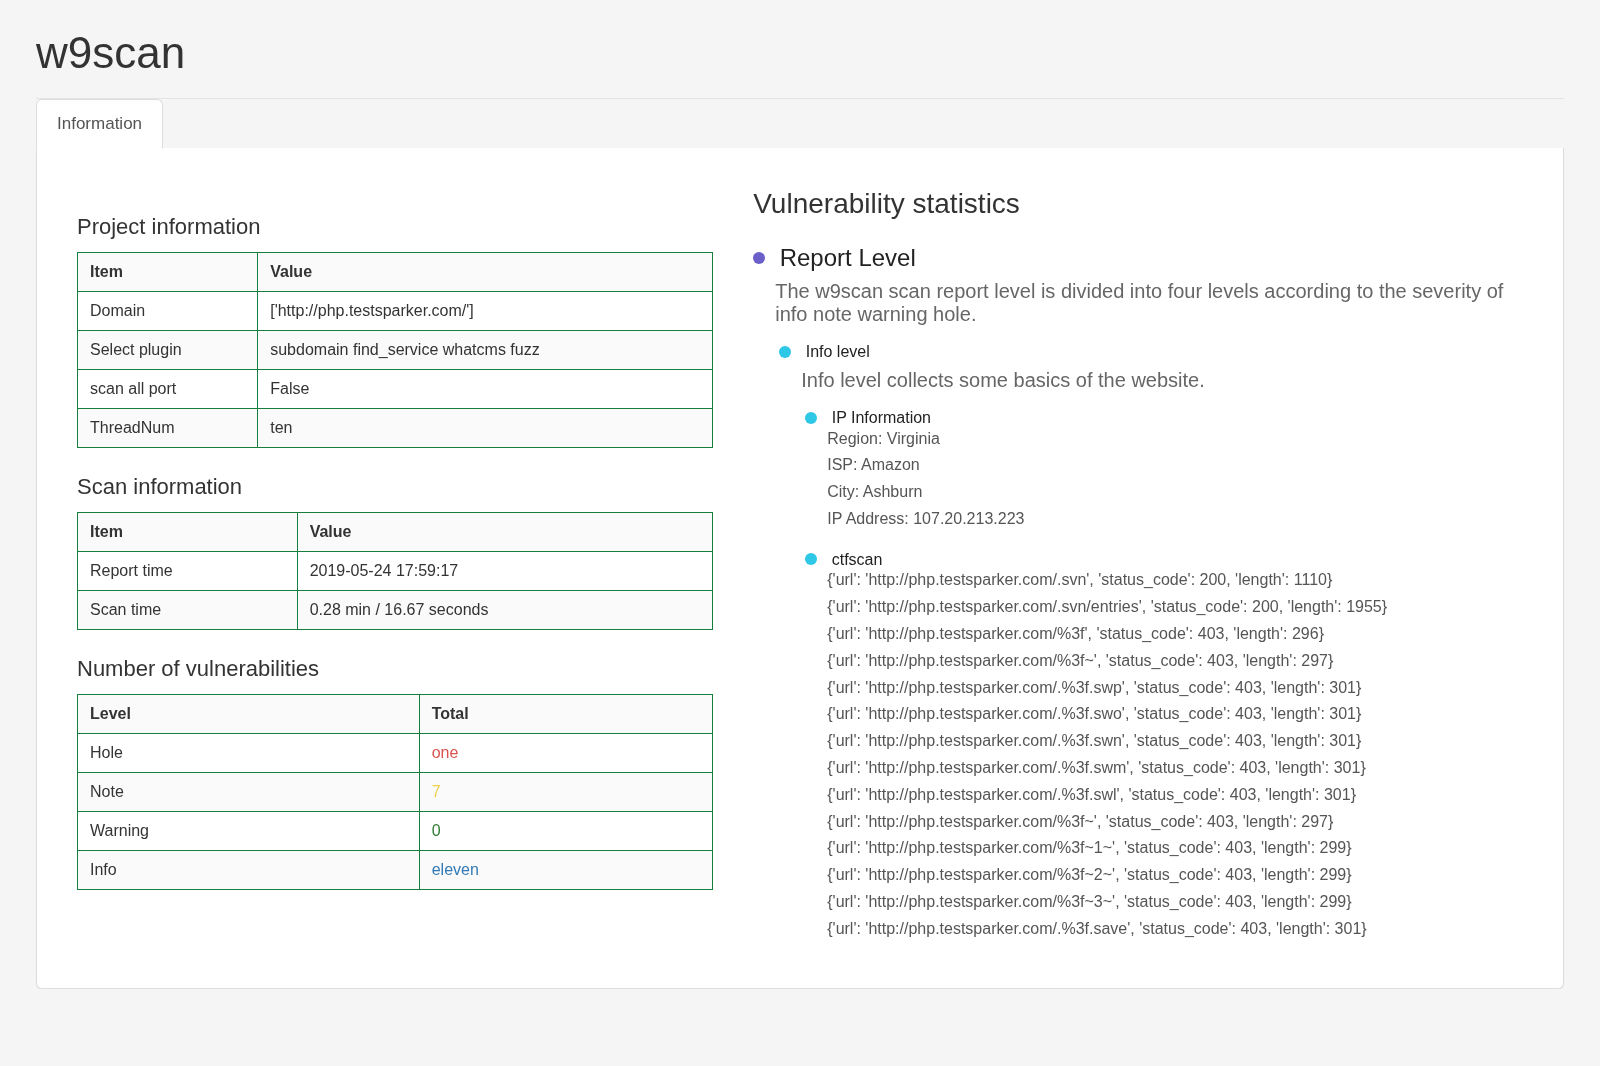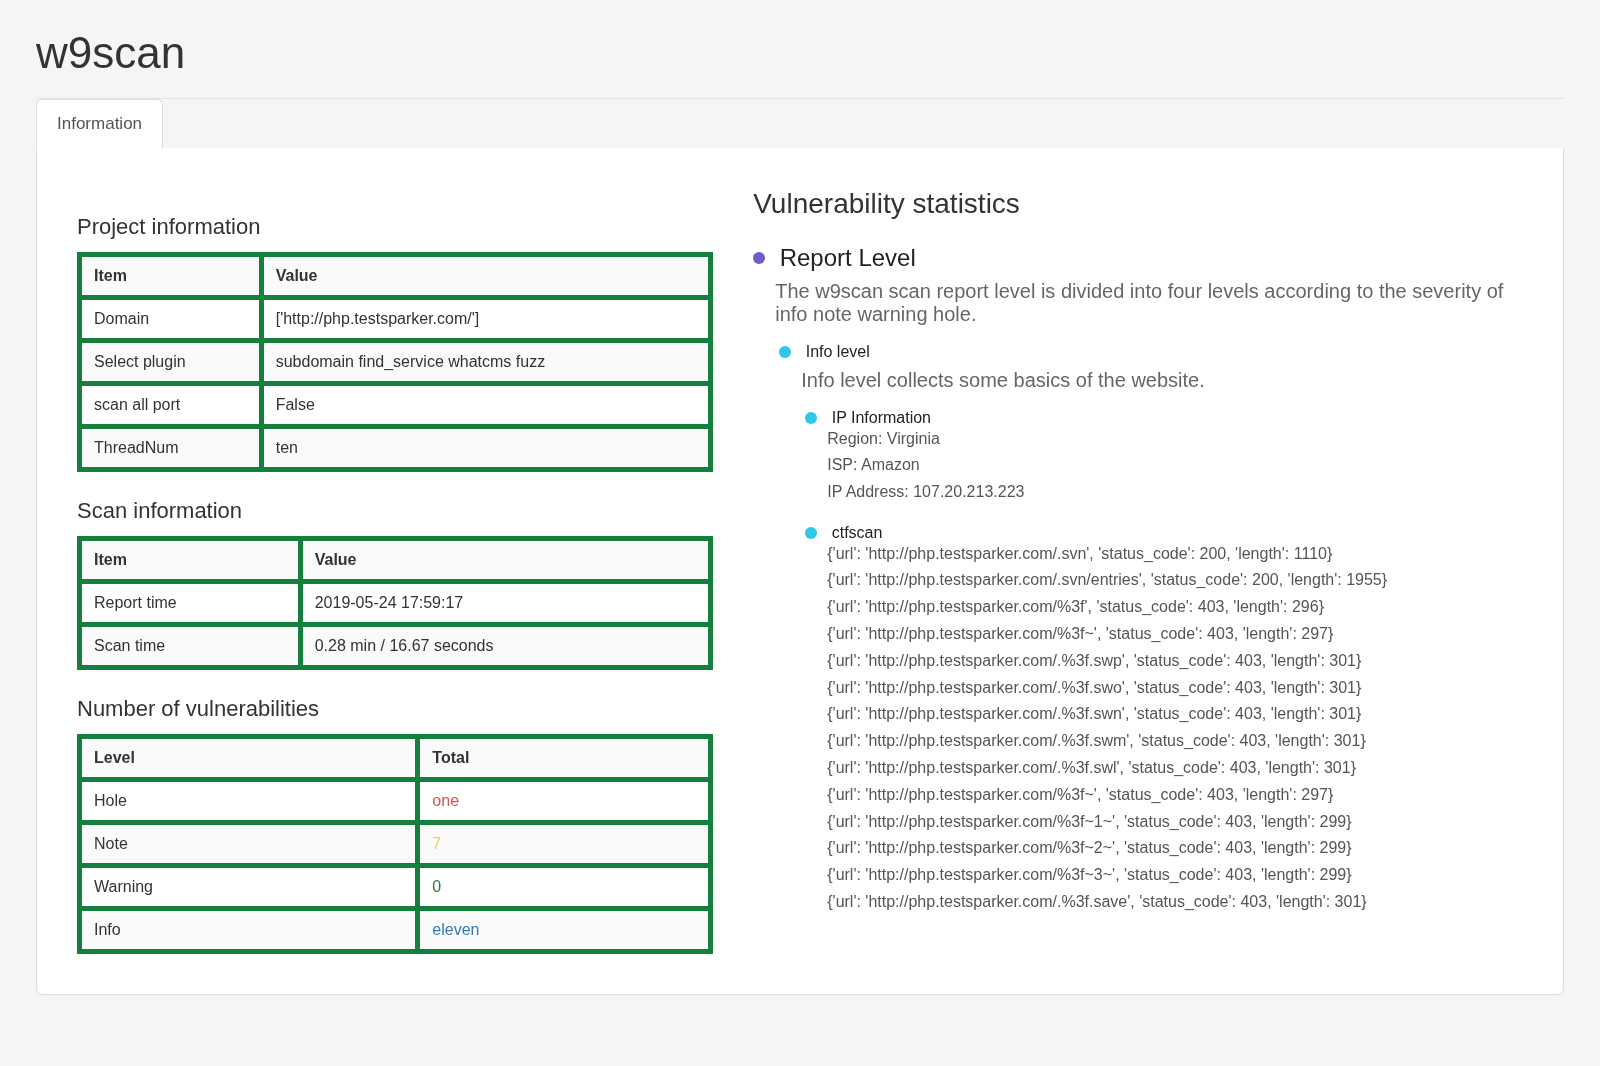--- a/index.html
+++ b/index.html
@@ -67,21 +67,21 @@
   font-size: 28px;
   font-weight: 500;
   margin-bottom: 24px;
 }
 table.tbl {
   width: 100%;
   border-collapse: collapse;
   font-size: 16px;
 }
 table.tbl th, table.tbl td {
-  border: 5px solid #15803d;
+  border: 1px solid #15803d;
   padding: 10px 12px;
   text-align: left;
 }
 table.tbl th {
   background: #fafafa;
   font-weight: 600;
   color: #333;
 }
 table.tbl tr:nth-child(even) td {
   background: #fafafa;
@@ -239,20 +239,21 @@
                 <span class="rl-title-sub">Info level</span>
                 <div class="rl-desc">Info level collects some basics of the website.</div>
 
                 <ul class="rl rl-sublist">
                   <li>
                     <span class="dot dot-cyan"></span>
                     <span class="rl-title-sub">IP Information</span>
                     <div class="rl-body" id="ipinfo-body">
                         <div>Region: Virginia</div>
                         <div>ISP: Amazon</div>
+                        <div>City: Ashburn</div>
                         <div>IP Address: 107.20.213.223</div>
                       </div>
                   </li>
                   <li style="margin-top:18px">
                     <span class="dot dot-cyan"></span>
                     <span class="rl-title-sub">ctfscan</span>
                     <div class="rl-body" id="ctfscan-body">
                         <div>{'url': 'http://php.testsparker.com/.svn', 'status_code': 200, 'length': 1110}</div>
                         <div>{'url': 'http://php.testsparker.com/.svn/entries', 'status_code': 200, 'length': 1955}</div>
                         <div>{'url': 'http://php.testsparker.com/%3f', 'status_code': 403, 'length': 296}</div>

